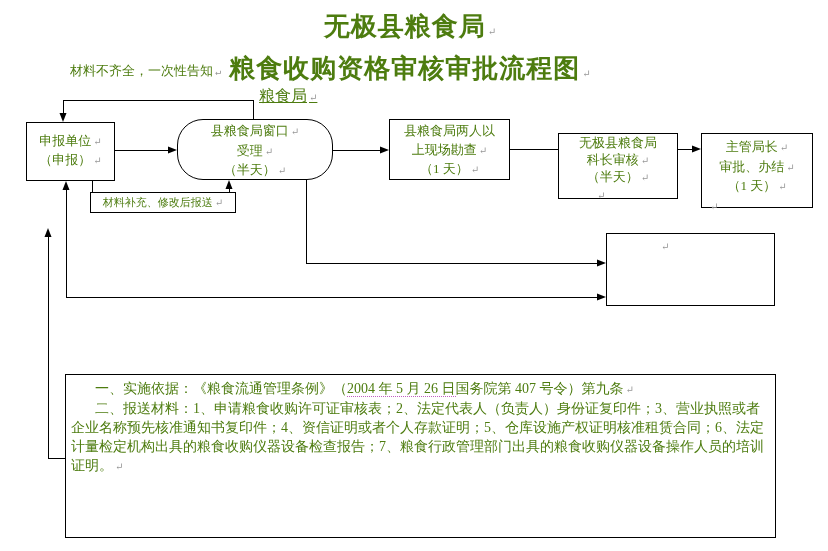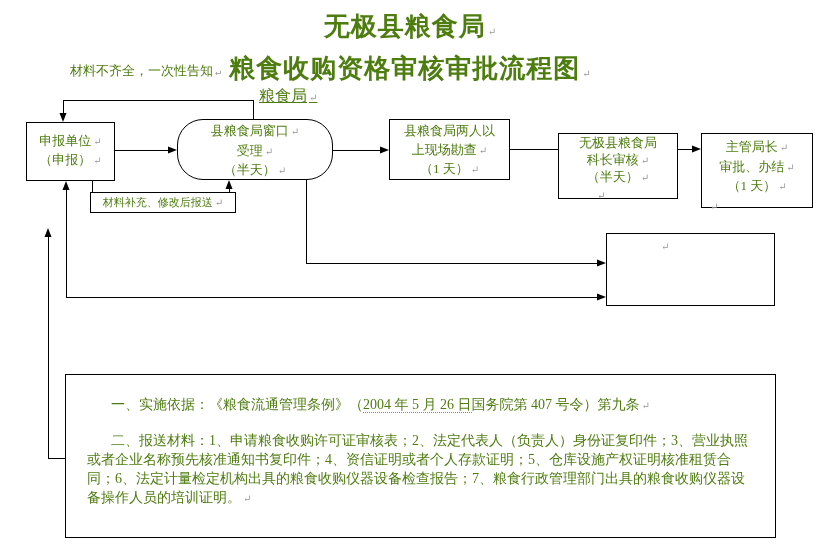--- a/index.html
+++ b/index.html
@@ -27,21 +27,21 @@
   .resubmit{left:90px;top:192px;width:146px;height:21px;line-height:19px;font-size:11px;}
   .emptybox{left:606px;top:233px;width:169px;height:73px;text-align:left;}
   .emptybox .wline{padding-left:52px;padding-top:4px;}
   .wline{white-space:nowrap;}
   .wline.left{text-align:left;}
   .b4 .wline.left{padding-left:36px;}
   .b5 .wline.left{padding-left:6px;}
   .notes{position:absolute;left:65px;top:374px;width:711px;height:164px;
     border:1px solid #000;box-sizing:border-box;background:#fff;
     font-size:14px;line-height:19px;text-align:left;}
-  .np{margin:16px;padding:0 4px 0 5px;text-indent:24px;}
+  .np{margin:0;padding:0 4px 0 5px;text-indent:24px;}
   .np:first-child{padding-top:4px;}
   .smart{border-bottom:1px dotted #bf5fbf;}
 </style>
 </head>
 <body>
 
 <div class="canvas">
 
   <svg class="wires" viewBox="0 0 828 551">
 

